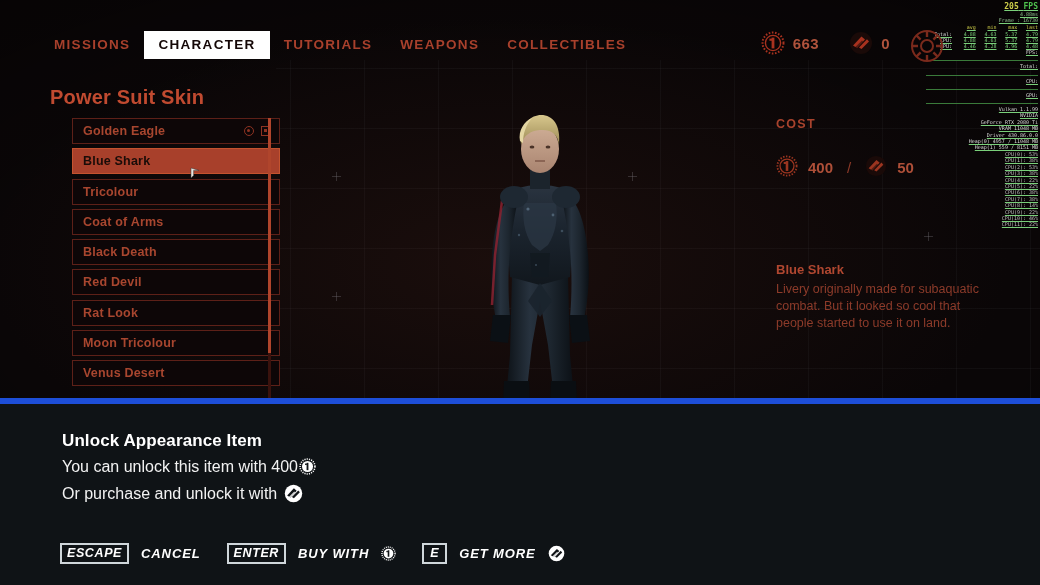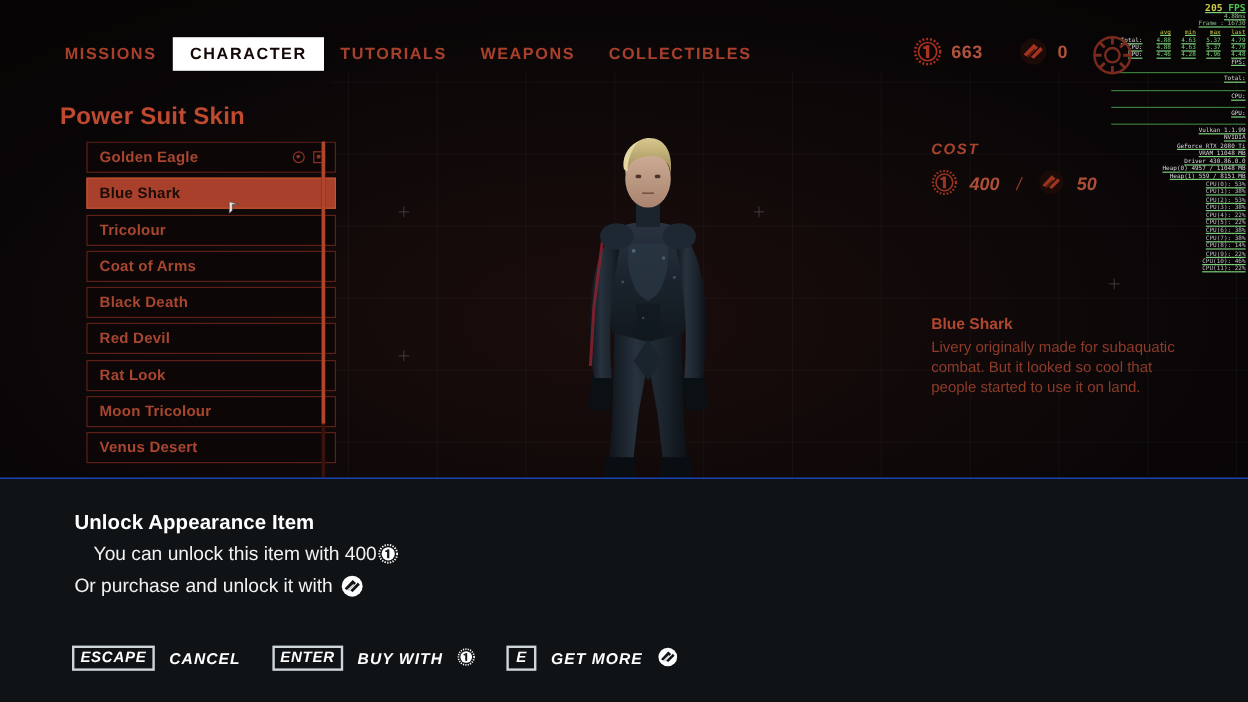--- a/index.html
+++ b/index.html
@@ -117,25 +117,25 @@
     background:#b0452c;
   }
 
   
   #cursor{
     position:absolute; left:190px; top:167px; width:11px; height:13px;
     pointer-events:none;
   }
 
   
-  #cost-block{ position:absolute; left:776px; top:117px;font-style:italic; }
+  #cost-block{ position:absolute; left:776px; top:117px; }
   #cost-label{
     font-size:12.5px; font-weight:bold; letter-spacing:1.3px; color:#a8432d;
   }
-  #cost-row{ display:flex; align-items:center; gap:0px; margin-top:10px; }
+  #cost-row{ display:flex; align-items:center; gap:0px; margin-top:24px; }
   #cost-row .amt{ font-size:15px; font-weight:bold; color:#ae4f38; margin-left:8px; }
   #cost-row .sep{ font-size:15px; color:#8e3a28; margin:0 14px; }
 
   #desc-block{ position:absolute; left:776px; top:262px; width:225px; }
   #desc-title{ font-size:13px; font-weight:bold; color:#b04730; margin-bottom:4px; }
   #desc-text{ font-size:12.5px; line-height:17px; color:#8d3b2a; }
 
   
   #perf{
     position:absolute; right:2px; top:2px; width:112px;
@@ -159,30 +159,30 @@
   #perf .cpu{ color:#bdbdbd; font-size:5px; line-height:6.4px; }
   #gpu-badge{
     position:absolute; right:92px; top:30px;
     color:#7a2a1c; font-size:9px; font-family:"DejaVu Sans Mono", monospace;
   }
 
   
   #modal{
     position:absolute; left:0; bottom:0; width:100%; height:187px;
     background:#0f1316;
-    border-top:1px solid #1d4ed8;
+    border-top:6px solid #1d4ed8;
     color:#fff;
   }
   #modal-title{
     position:absolute; left:62px; top:27px;
     font-size:17px; font-weight:bold; color:#fff; letter-spacing:.1px;
   }
   #modal-l1{
     position:absolute; left:62px; top:54px;
-    font-size:16px; color:#f2f2f2; display:flex; align-items:center; gap:0px;margin-left:16px;
+    font-size:16px; color:#f2f2f2; display:flex; align-items:center; gap:0px;
   }
   #modal-l2{
     position:absolute; left:62px; top:80px;
     font-size:16px; color:#f2f2f2; display:flex; align-items:center; gap:7px;
   }
   .inline-coin{ margin-left:1px; }
   #prompts{
     position:absolute; left:60px; top:139px;
     display:flex; align-items:center; gap:26px;
   }

